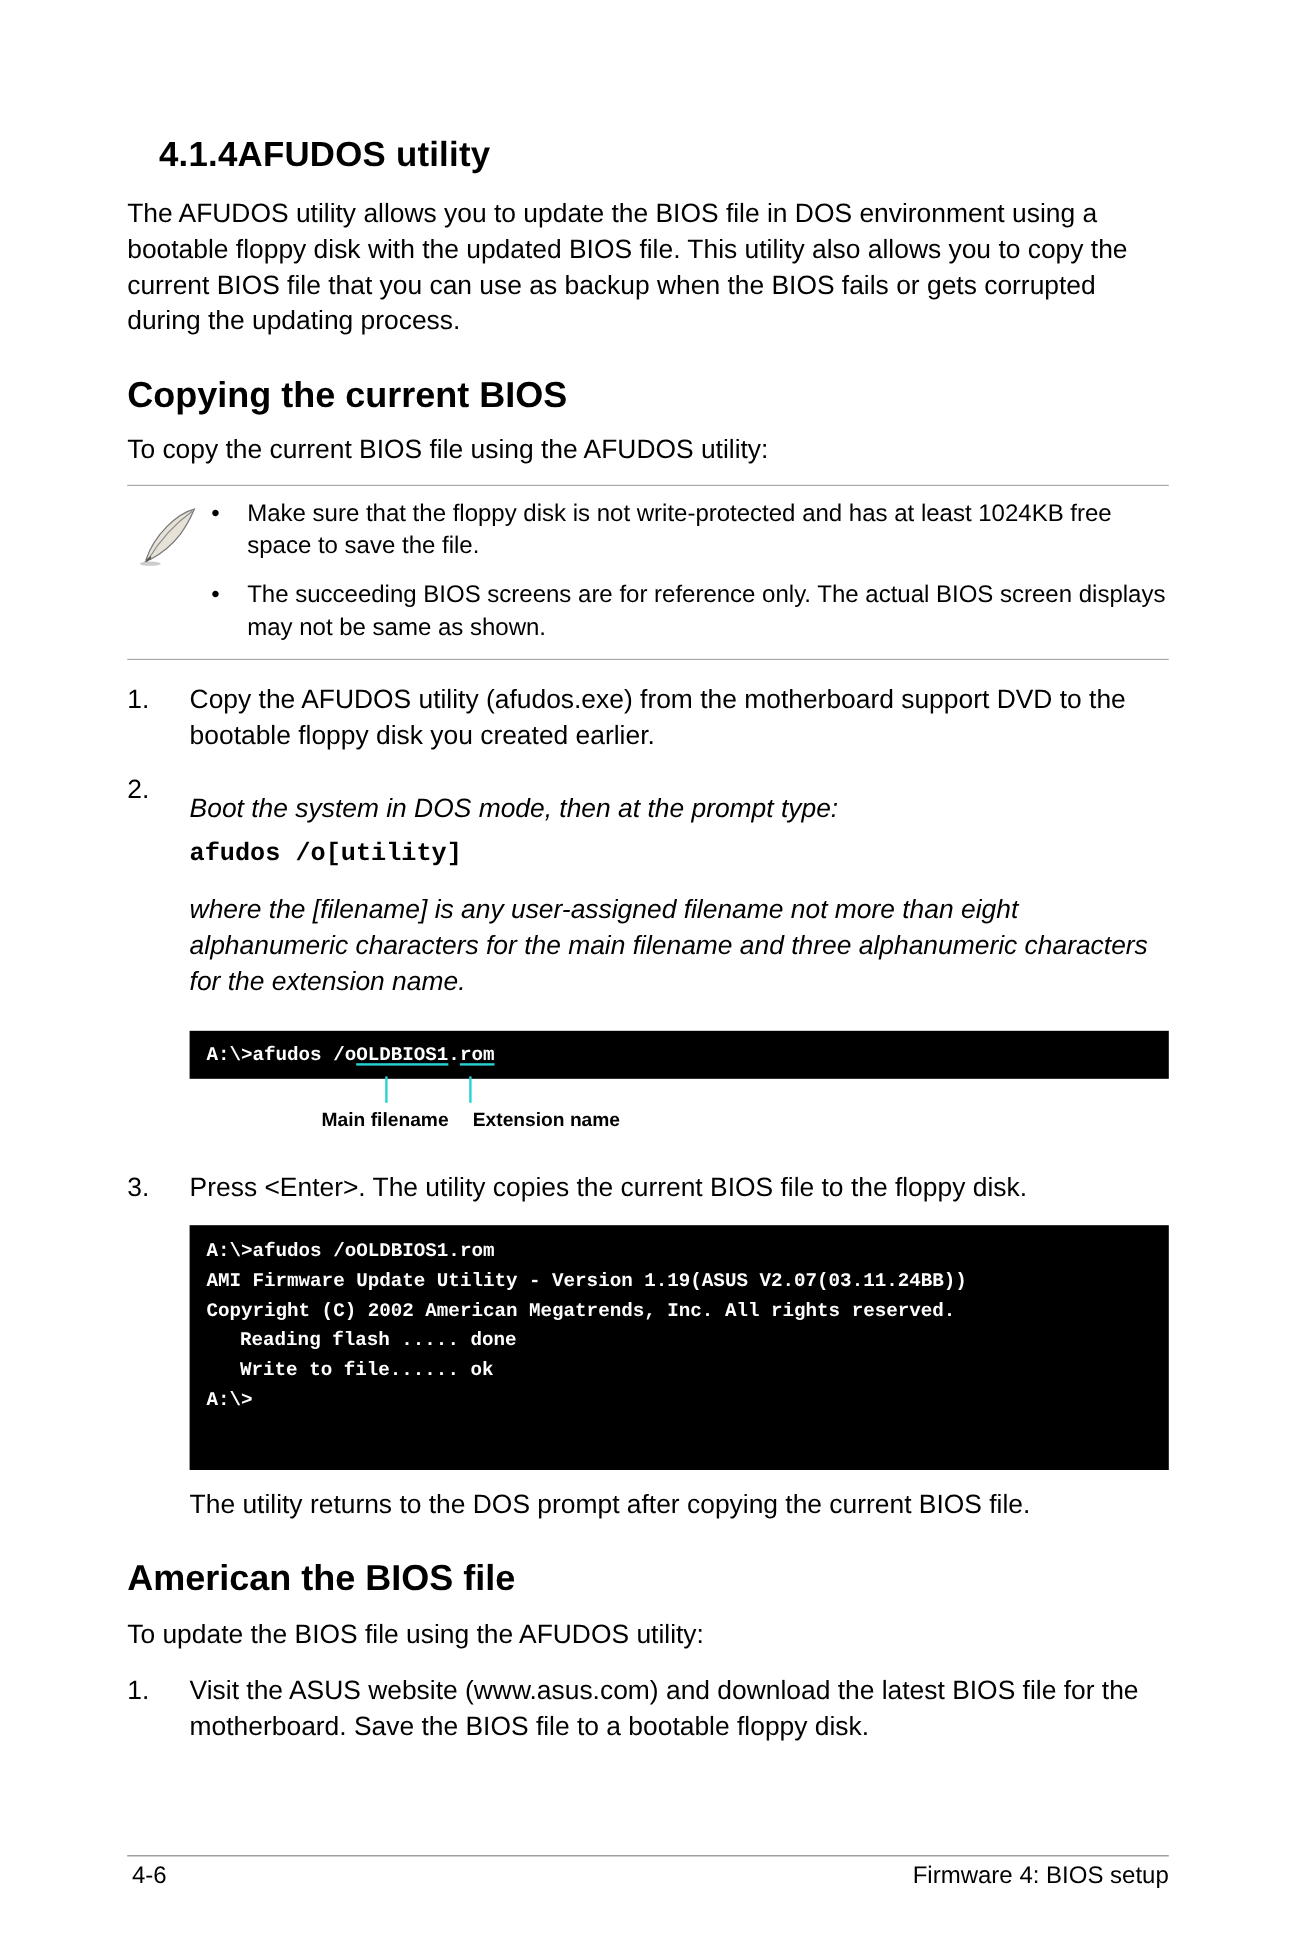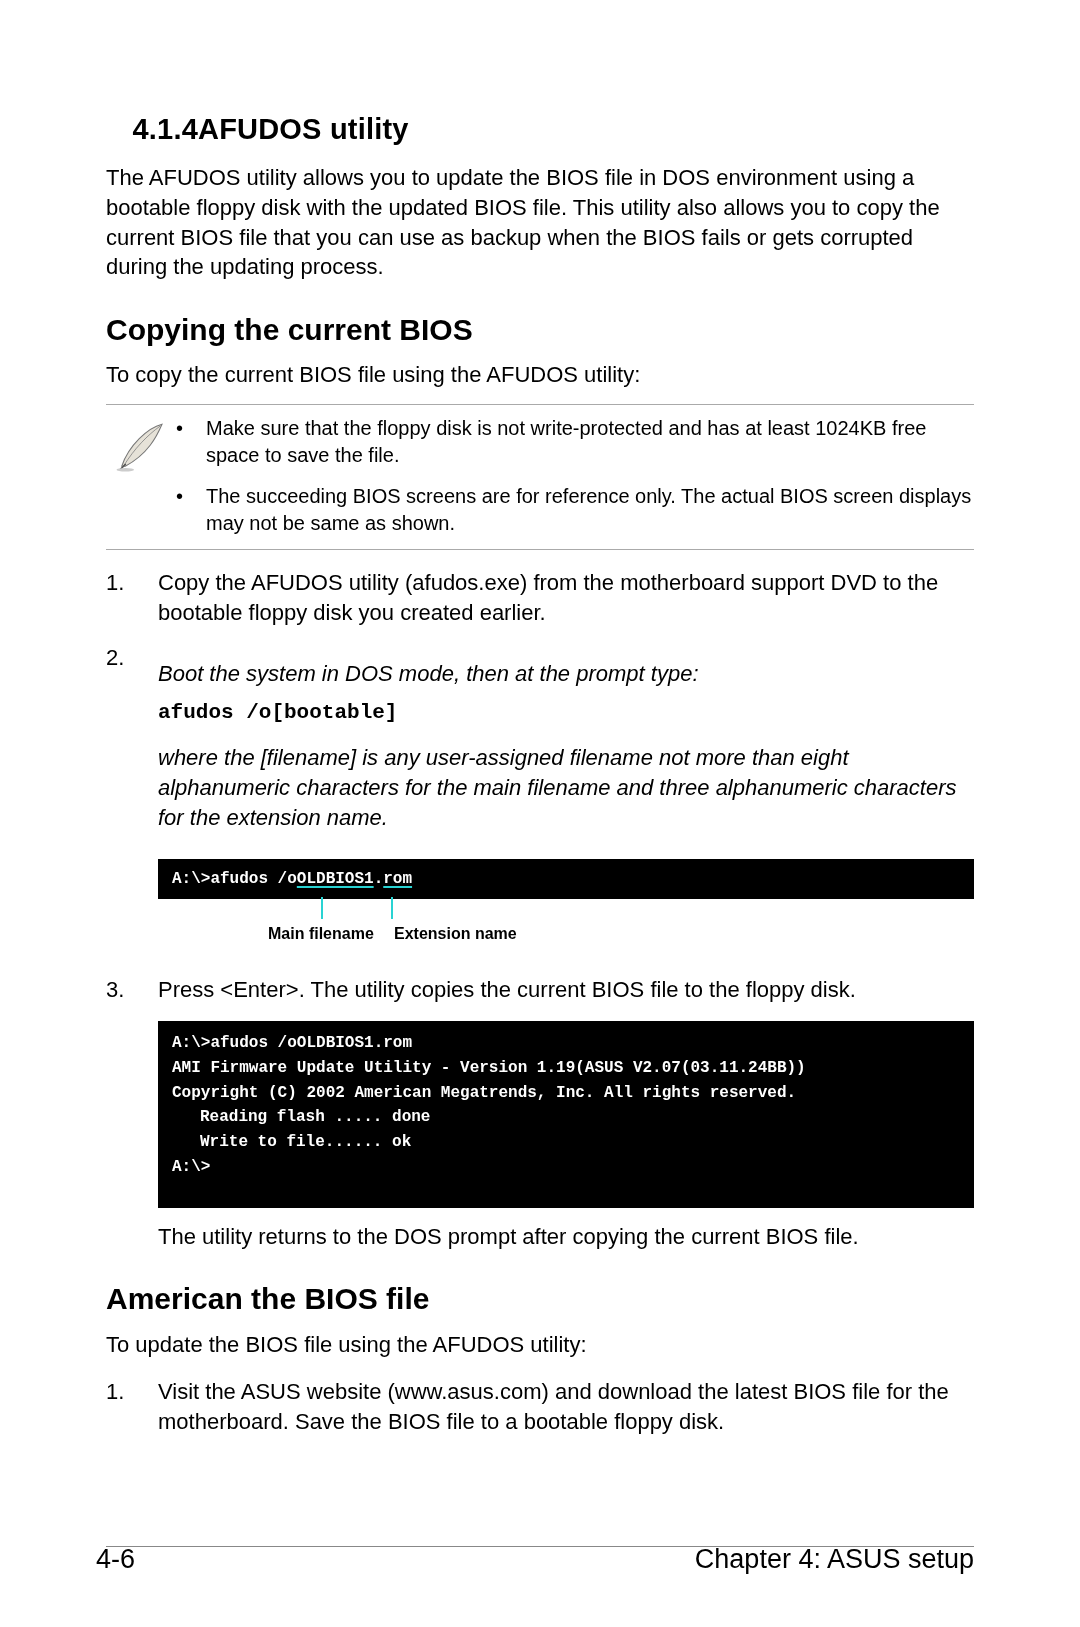--- a/index.html
+++ b/index.html
@@ -72,21 +72,21 @@
   }
   .olbody p { margin: 16px 0 10px 0; font-style: italic; }
 
   
   .term {
     background: #000;
     color: #fff;
     font-family: "Courier New", monospace;
     font-weight: bold;
     font-size: 16px;
-    padding: 10px 14px 3px 14px;
+    padding: 10px 14px 20px 14px;
     margin: 6px 0 8px 52px;
     line-height: 1.55;
     white-space: pre;
     position: relative;
   }
   .term.small-box { padding: 8px 14px 8px 14px; }
   .term .indent1 { padding-left: 28px; display:inline-block; }
   .term .u-cyan {
     text-decoration: underline;
     text-decoration-color: #29d3d3;
@@ -108,23 +108,23 @@
 
   
   .footer-line {
     border-top: 1px solid #888;
     position: absolute;
     left: 106px; right: 106px;
     bottom: 80px;
   }
   .footer {
     position:absolute;
-    left:96px; right:106px; bottom:50px;
+    left:110px; right:106px; bottom:50px;
     display:flex; justify-content:space-between;
-    font-size: 27px;
+    font-size: 20px;
   }
 </style>
 </head>
 <body>
 
 <div class="page">
 
   <h2 class="section-num">
     <span class="num">4.1.4</span><span>AFUDOS utility</span>
   </h2>
@@ -157,21 +157,21 @@
 
   <div class="olist">
     <div class="olitem">
       <div class="olnum">1.</div>
       <div class="olbody">Copy the AFUDOS utility (afudos.exe) from the motherboard support DVD to the bootable floppy disk you created earlier.</div>
     </div>
     <div class="olitem">
       <div class="olnum">2.</div>
       <div class="olbody">
         <p>Boot the system in DOS mode, then at the prompt type:</p>
-        <div class="code-inline">afudos /o[bootable]</div>
+        <div class="code-inline">afudos /o[utility]</div>
         <p>where the [filename] is any user-assigned filename not more than eight alphanumeric characters  for the main filename and three alphanumeric characters for the extension name.</p>
       </div>
     </div>
   </div>
 
   <div class="term small-box"><span>A:\&gt;afudos /o</span><span class="u-cyan">OLDBIOS1</span><span>.</span><span class="u-cyan">rom</span></div>
 
   <div class="callout">
     <div class="vline" style="left:163px;"></div>
     <div class="vline" style="left:233px;"></div>
@@ -203,16 +203,16 @@
   <div class="olist">
     <div class="olitem">
       <div class="olnum">1.</div>
       <div class="olbody">Visit the ASUS website (www.asus.com) and download the latest BIOS file for the motherboard. Save the BIOS file to a bootable floppy disk.</div>
     </div>
   </div>
 
   <div class="footer-line"></div>
   <div class="footer">
     <span>4-6</span>
-    <span>Chapter 4: ASUS setup</span>
+    <span>Firmware 4: BIOS setup</span>
   </div>
 
 </div>
 
 </body></html>

